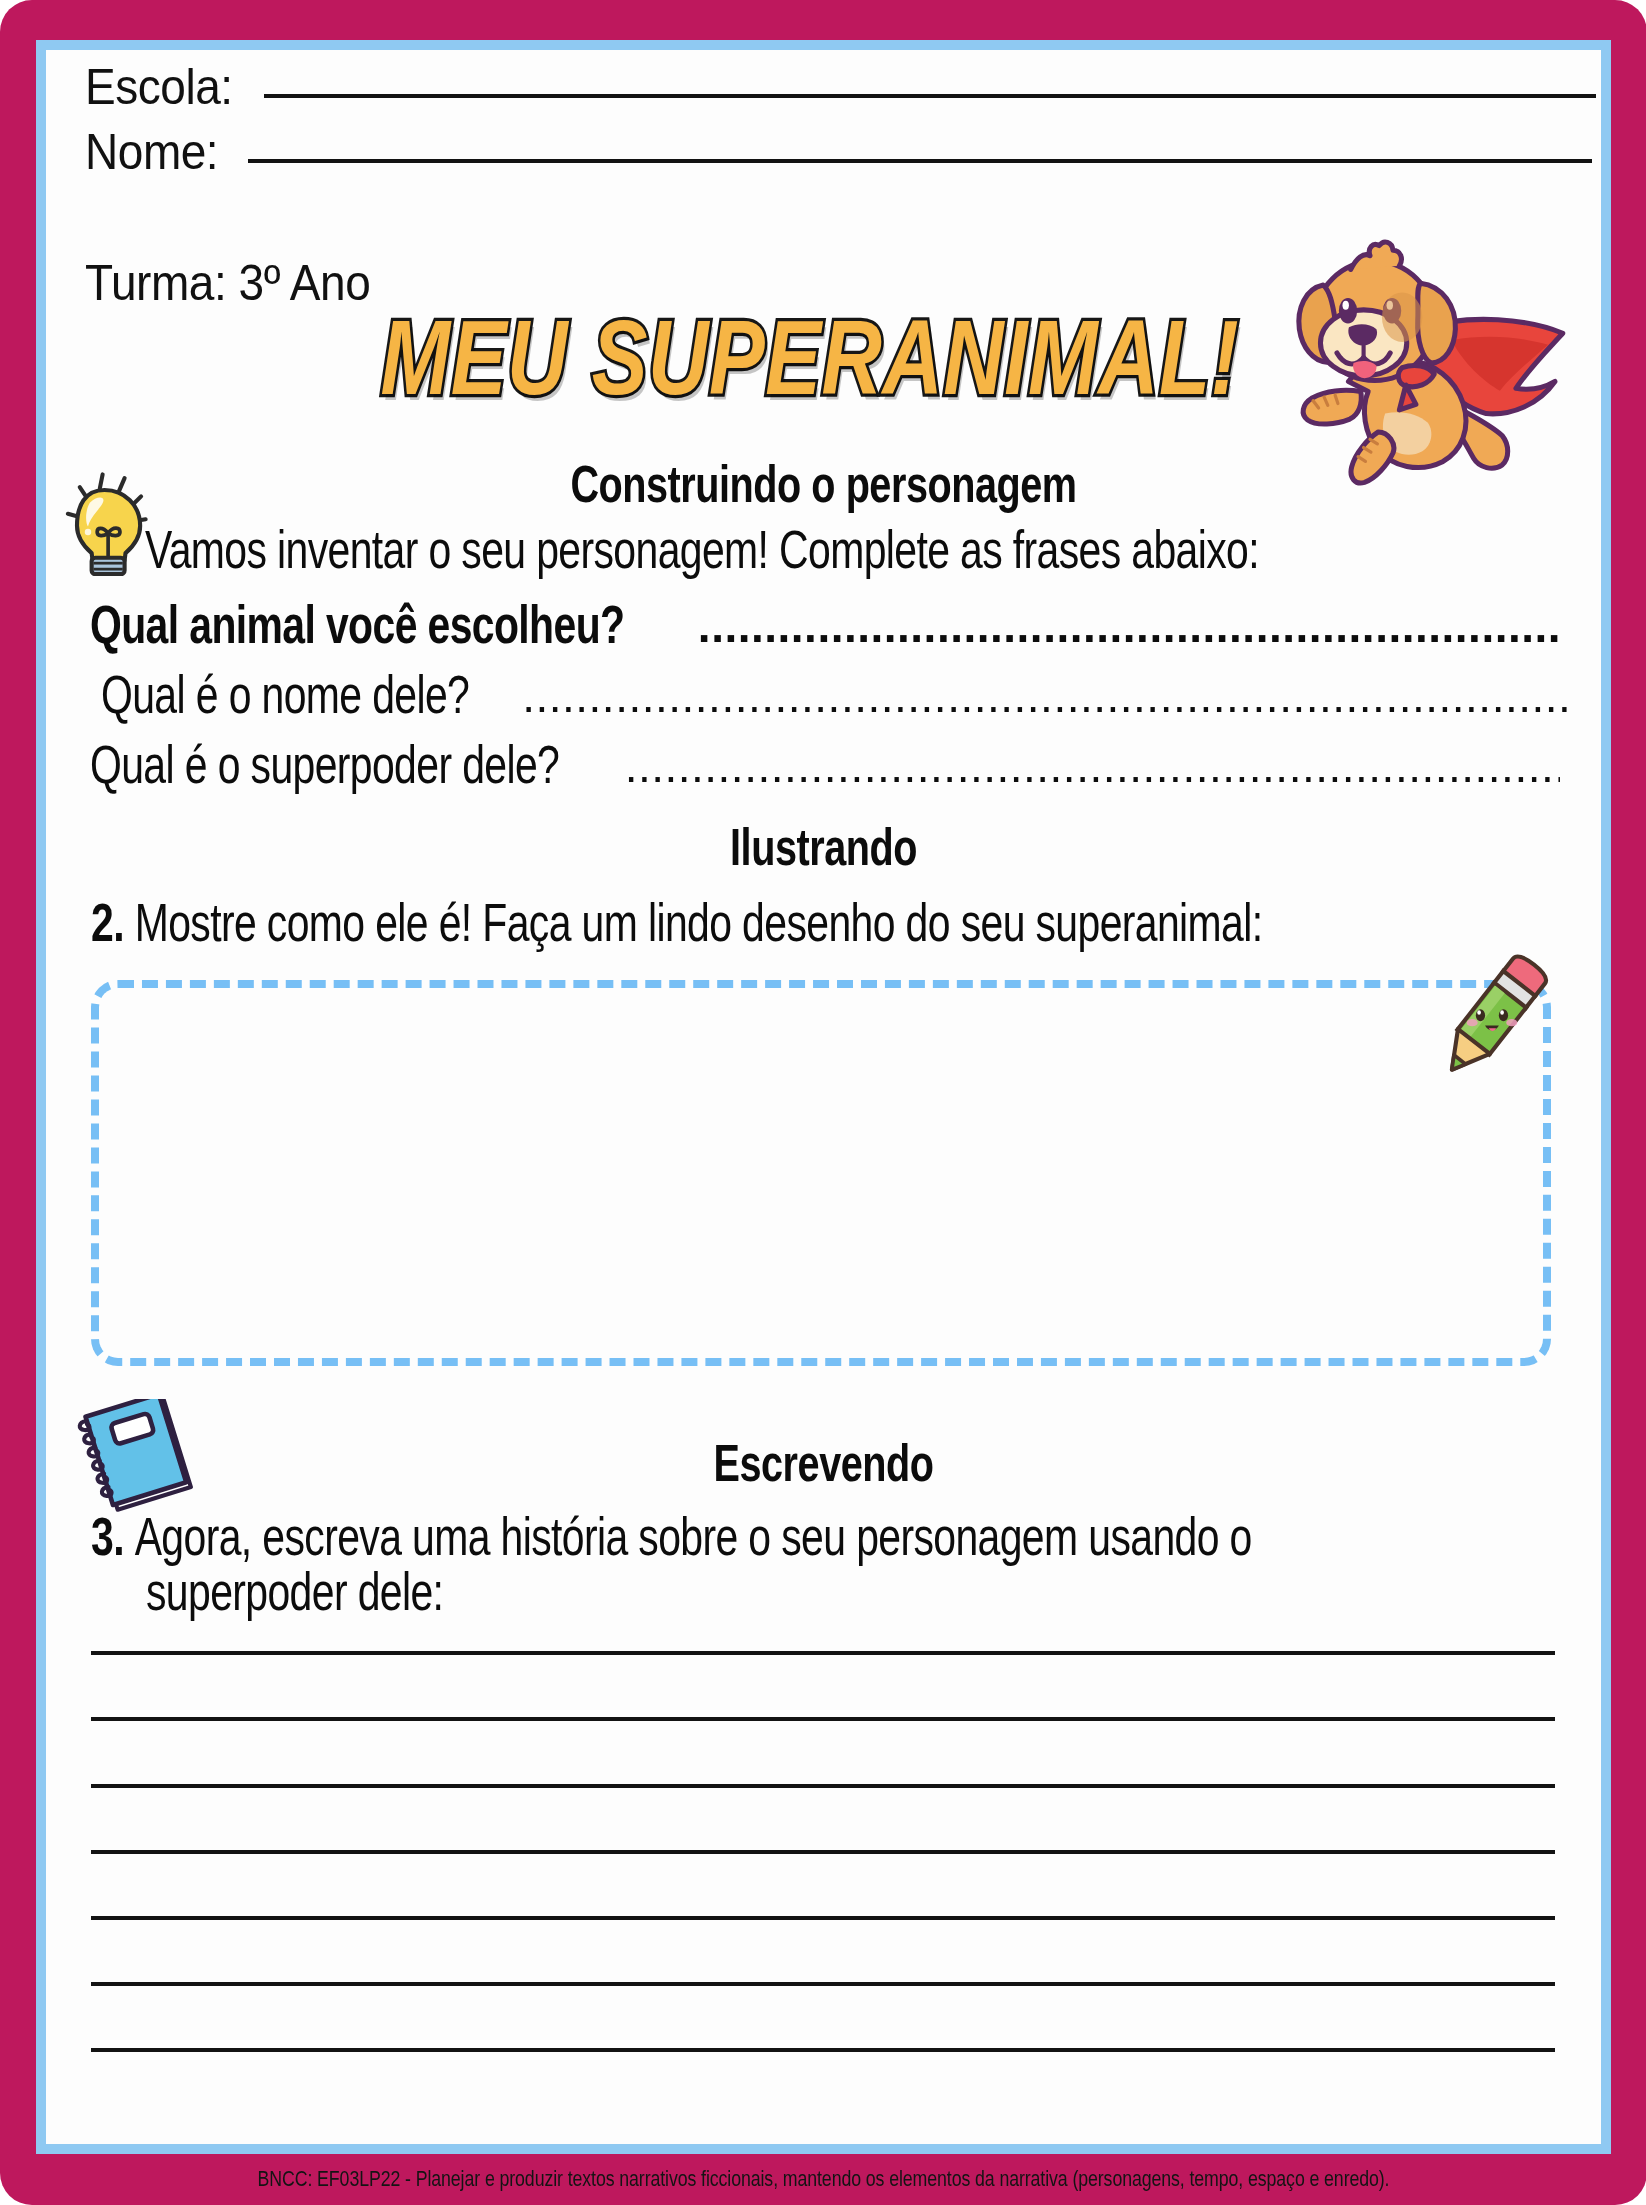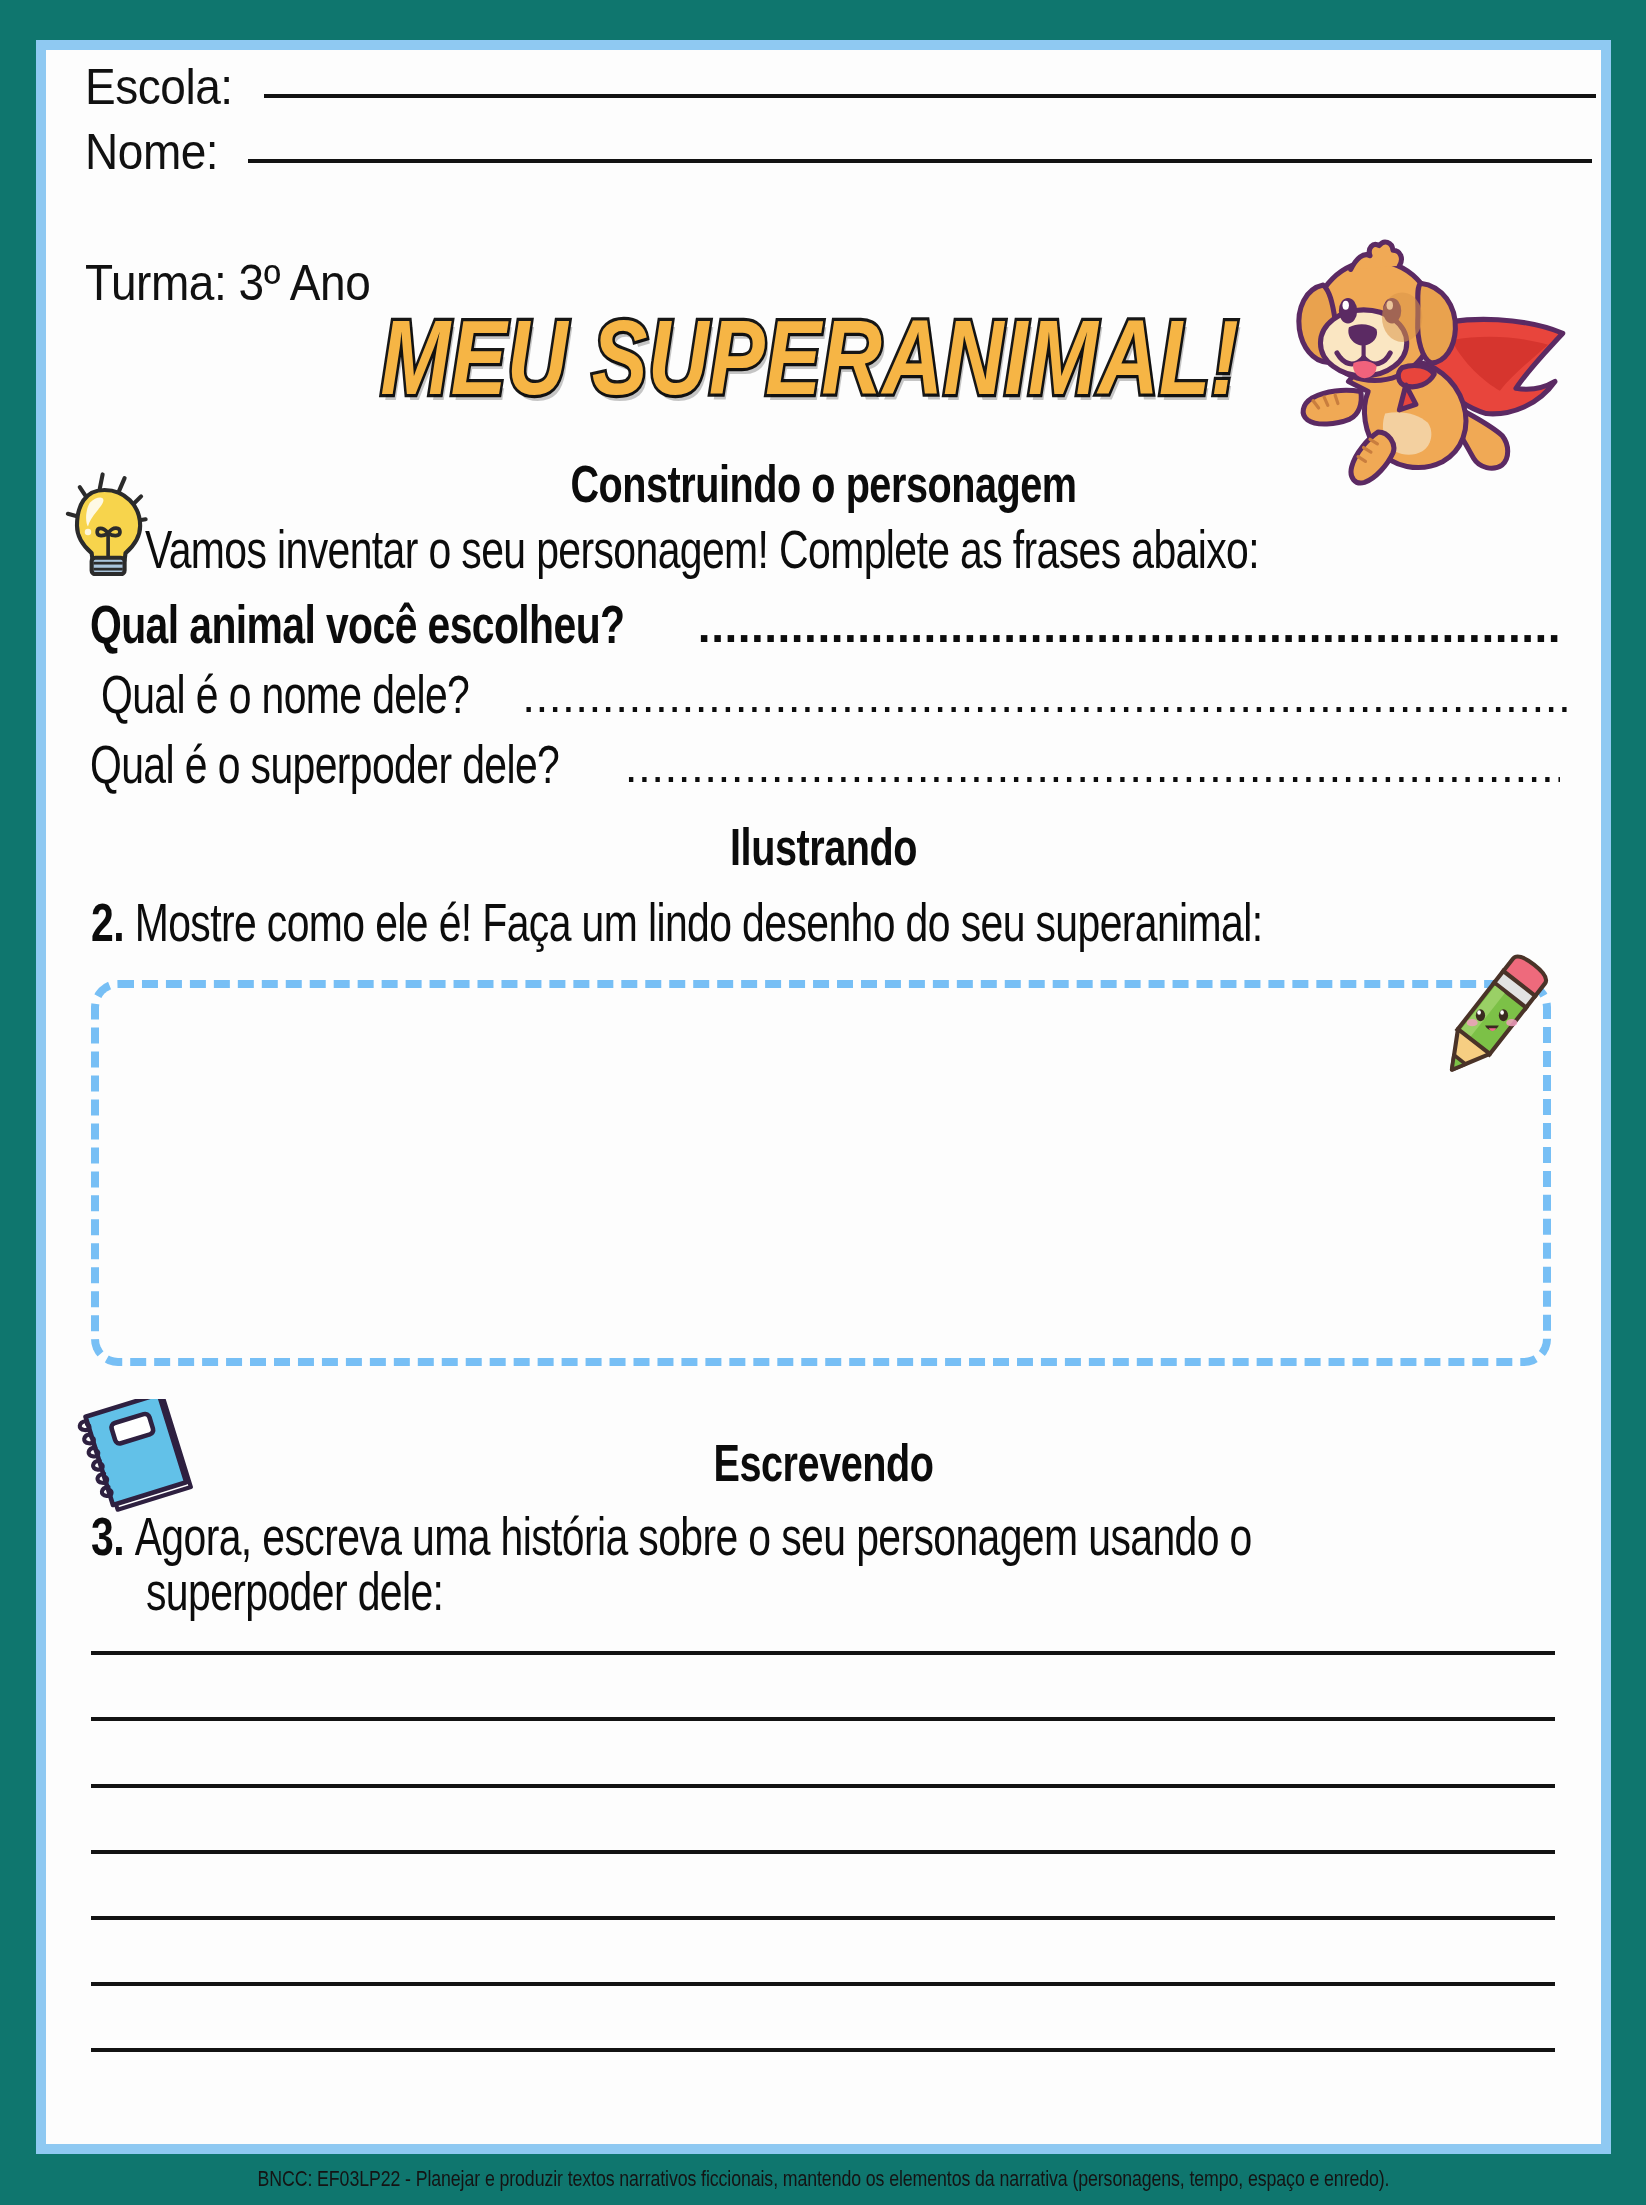--- a/index.html
+++ b/index.html
@@ -12,22 +12,23 @@
     height: 2205px;
     font-family: "Liberation Sans", sans-serif;
     -webkit-font-smoothing: antialiased;
   }
 
   
   .page {
     position: relative;
     width: 1647px;
     height: 2205px;
-    background: #0f766e;
+    background: #be185d;
     overflow: hidden;
+    border-radius: 32px;
   }
   .page-frame {
     position: absolute;
     left: 36px;
     top: 40px;
     width: 1575px;
     height: 2114px;
     border: 10px solid #8FC9F2;
     box-sizing: border-box;
     background: #FDFDFD;

